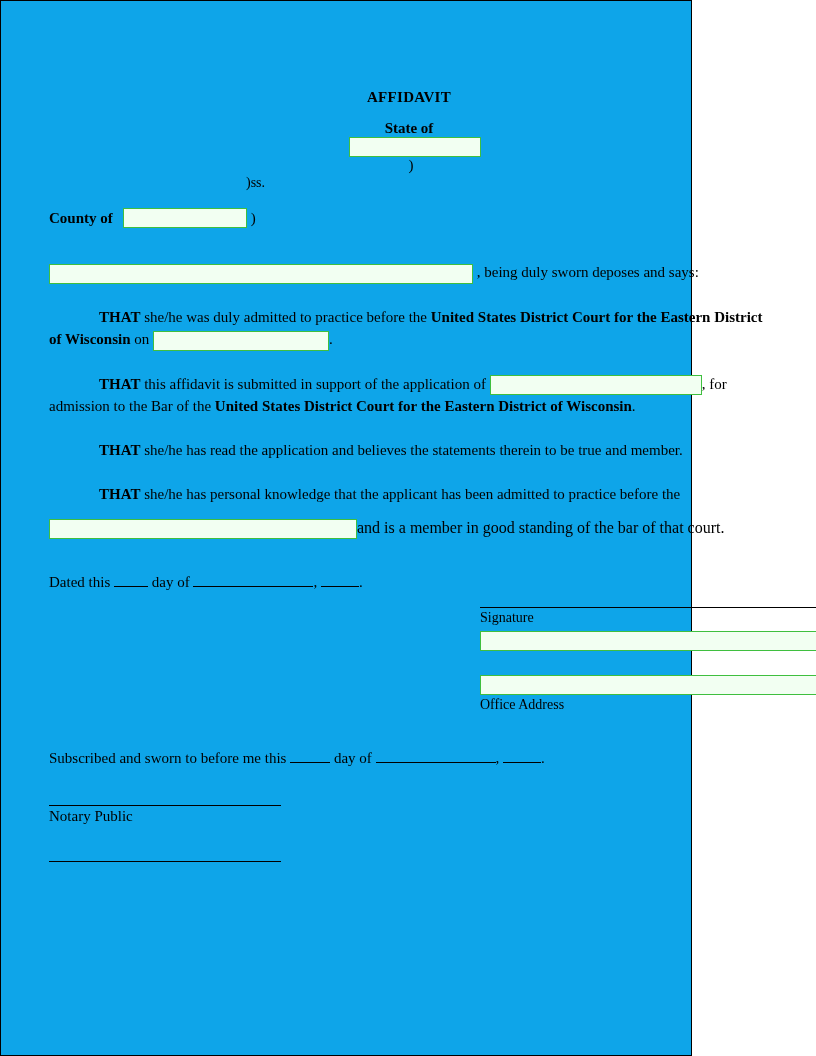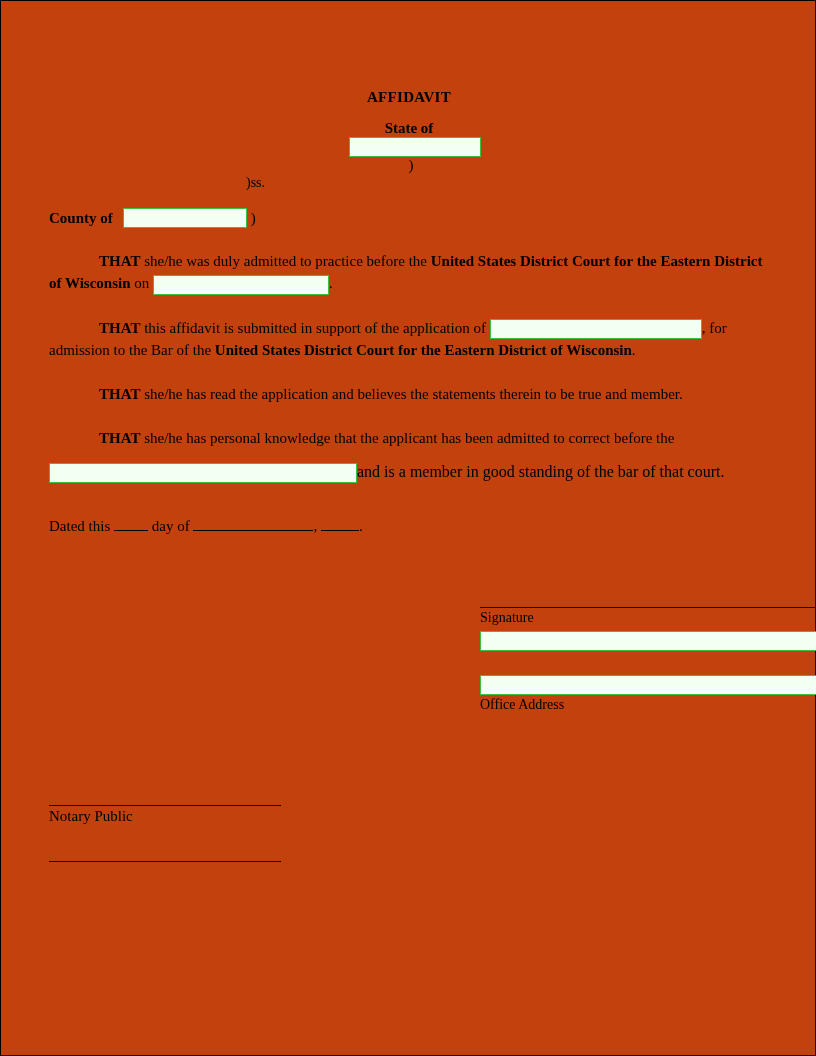--- a/index.html
+++ b/index.html
@@ -11,25 +11,25 @@
     width: 816px;
     height: 1056px;
     font-family: "Liberation Serif", serif;
     color: #000000;
     position: relative;
     overflow: hidden;
   }
   .page {
     position: absolute;
     left: 0; top: 0;
-    width: 816px;
+    width: 692px;
     height: 1056px;
     border: 1px solid #000000;
     box-sizing: border-box;
-    background: #c2410c;
+    background: #0ea5e9;
   }
   .content {
     position: absolute;
     left: 48px;
     top: 88px;
     width: 720px;
   }
   .title {
     text-align: center;
     font-weight: bold;
@@ -151,35 +151,39 @@
     </div>
 
     <div class="ss-row">)ss.</div>
 
     <div class="row county-row">
       <span class="lbl-bold">County of</span>
       <input class="field" style="width: 124px; margin-left: 10px;" value="">
       <span class="paren">)</span>
     </div>
 
+    <div class="deponent-row">
+      <input class="field" style="width: 424px;" value="">
+      <span>, being duly sworn deposes and says:</span>
+    </div>
 
     <div class="para">
       <span class="indent"></span><span class="that">THAT</span><span> she/he was duly admitted to practice before the </span><span class="bold">United States District Court for the Eastern District of Wisconsin</span><span> on </span><input class="field" style="width: 176px;" value=""><span>.</span>
     </div>
 
     <div class="para">
       <span class="indent"></span><span class="that">THAT</span><span> this affidavit is submitted in support of the application of </span><input class="field" style="width: 212px;" value=""><span>, for admission to the Bar of the </span><span class="bold">United States District Court for the Eastern District of Wisconsin</span><span>.</span>
     </div>
 
     <div class="para">
       <span class="indent"></span><span class="that">THAT</span><span> she/he has read the application and believes the statements therein to be true and member.</span>
     </div>
 
     <div class="para">
-      <span class="indent"></span><span class="that">THAT</span><span> she/he has personal knowledge that the applicant has been admitted to correct before the</span>
+      <span class="indent"></span><span class="that">THAT</span><span> she/he has personal knowledge that the applicant has been admitted to practice before the</span>
     </div>
 
     <div style="margin-top:14px;">
       <input class="field" style="width: 308px;" value=""><span>and is a member in good standing of the bar of that court.</span>
     </div>
 
     <div class="dated">
       <span>Dated this</span>
       <span class="ul-sm"></span>
       <span>day of</span>
@@ -188,20 +192,27 @@
     </div>
 
     <div class="sig-block">
       <div class="sig-rule"></div>
       <div class="sig-caption">Signature</div>
       <input class="field sig-field" value="" style="">
       <input class="field addr-field" value="" style="">
       <div class="sig-caption">Office Address</div>
     </div>
 
+    <div class="subscribed">
+      <span>Subscribed and sworn to before me this</span>
+      <span class="ul-sig"></span>
+      <span>day of</span>
+      <span class="ul-md"></span><span>,</span>
+      <span class="ul-xs"></span><span>.</span>
+    </div>
 
     <div class="notary-block">
       <div class="notary-rule"></div>
       <div class="notary-caption">Notary Public</div>
     </div>
 
     <div class="comm-block">
       <div class="notary-rule"></div>
     </div>
 

